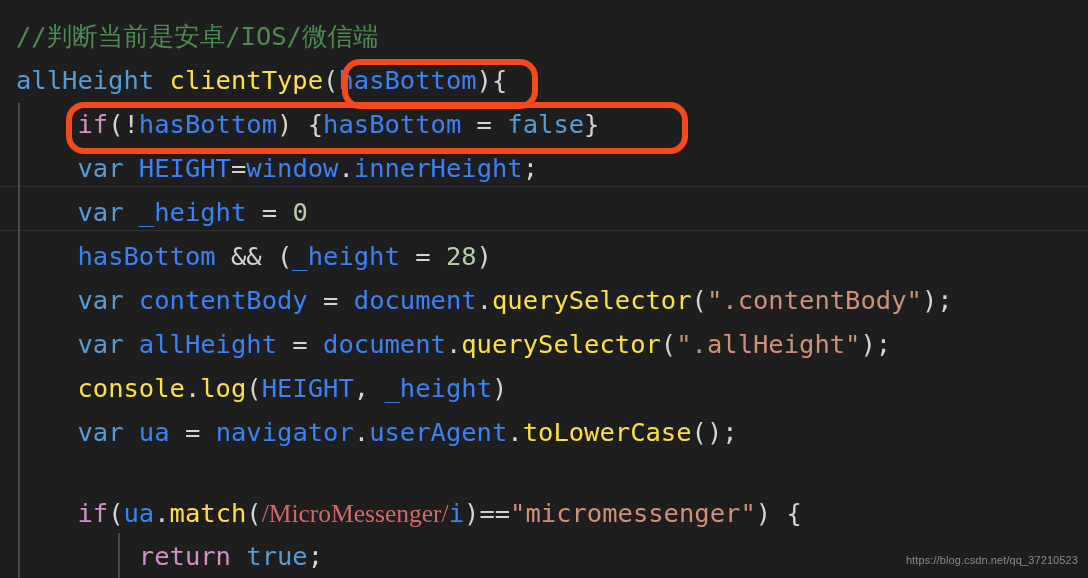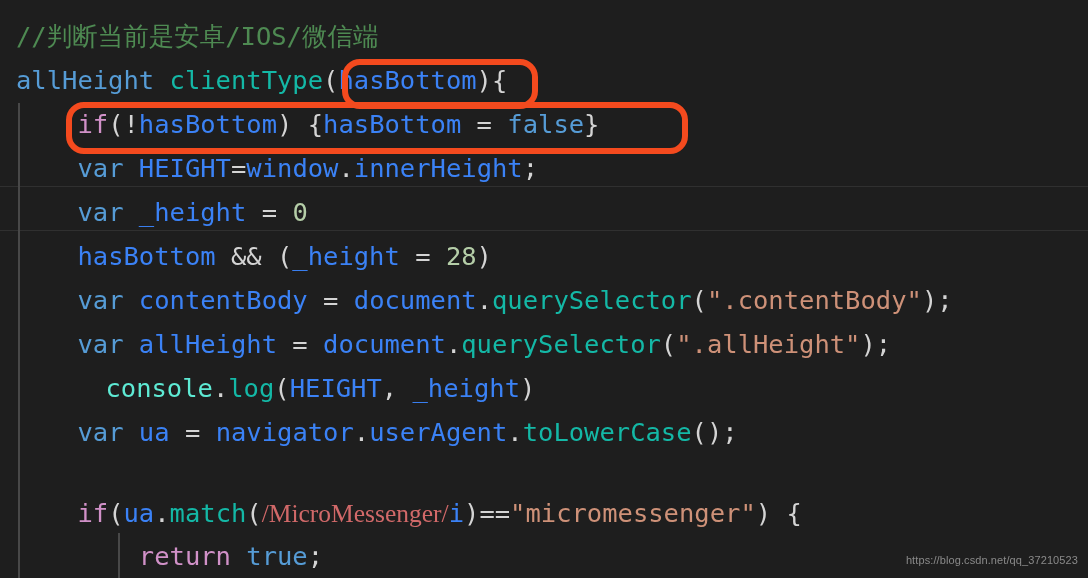--- a/index.html
+++ b/index.html
@@ -62,26 +62,26 @@
     font-size: 25.5px;
     letter-spacing: 0px;
     color: #d4d4d4;
   }
   .pad1 { padding-left: 16px; }
 
   
   .t-comment  { color: #4e8a52; }
   .t-keyword  { color: #569cd6; }
   .t-control  { color: #d191c8; }
-  .t-func     { color: #14b8a6; }
+  .t-func     { color: #fde047; }
   .t-var      { color: #3b82f6; }
   .t-num      { color: #b5cea8; }
   .t-string   { color: #ce9178; }
   .t-regex    { color: #d16969; font-family: Liberation Serif, serif; }
-  .t-class    { color: #5eead4; margin-left: 28px; }
+  .t-class    { color: #fde047; }
   .t-plain    { color: #d4d4d4; }
   .t-punct    { color: #d4d4d4; }
 
   
   .annot {
     position: absolute;
     border: 6px solid #f44a1e;
     border-radius: 18px;
     box-sizing: border-box;
     pointer-events: none;

